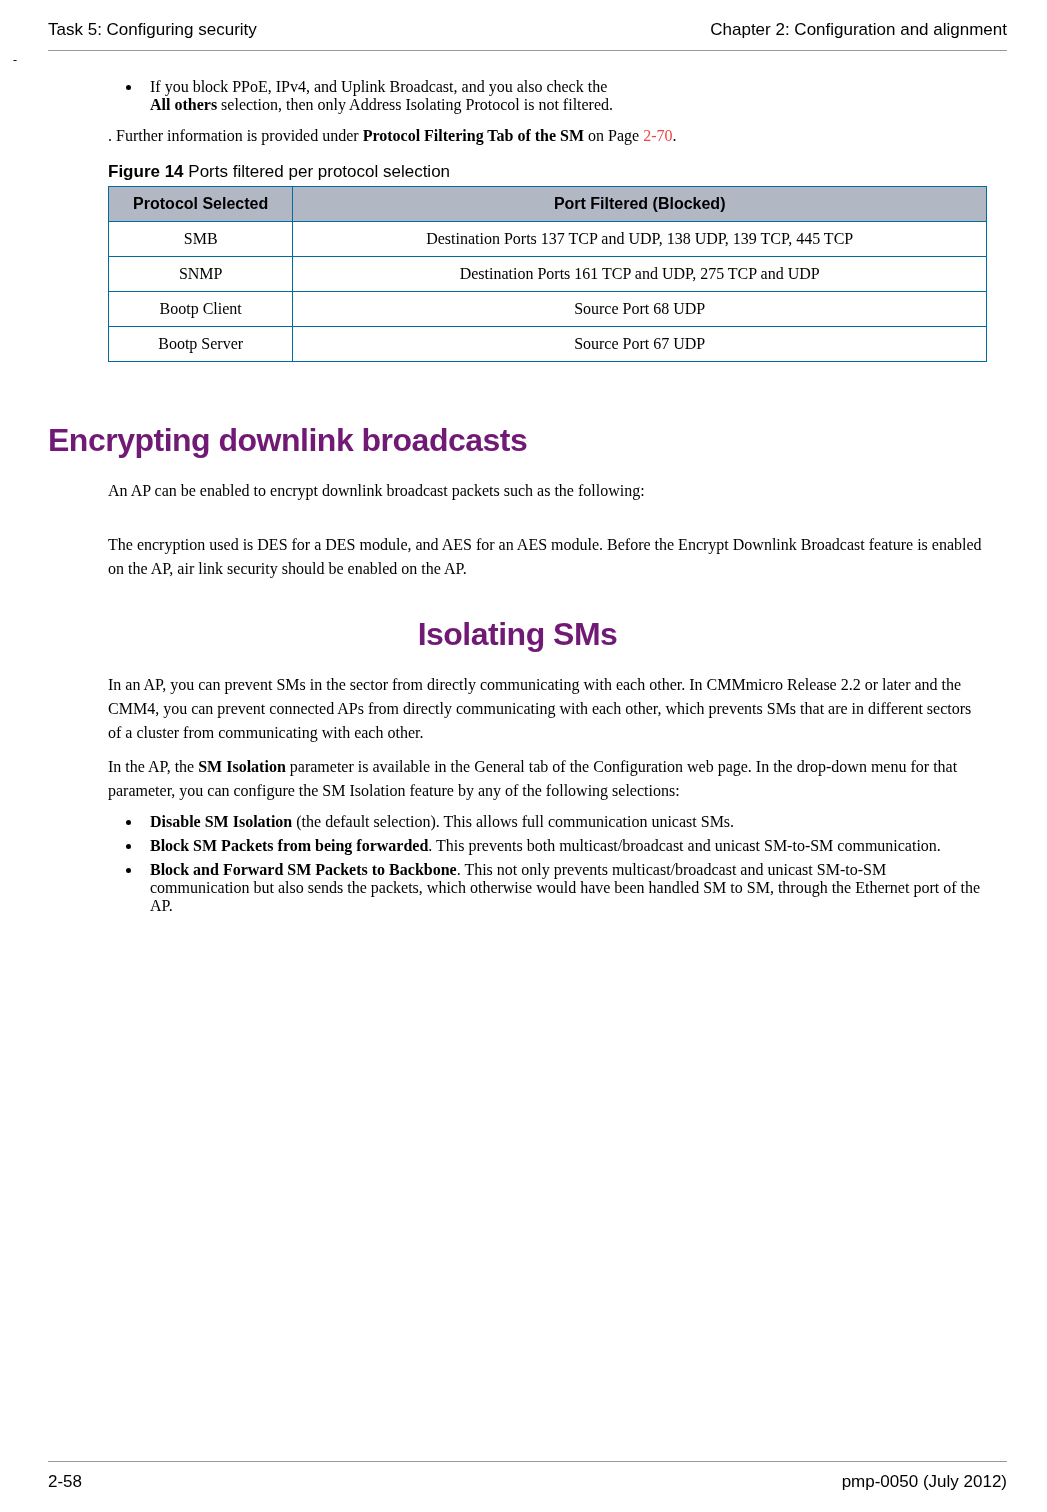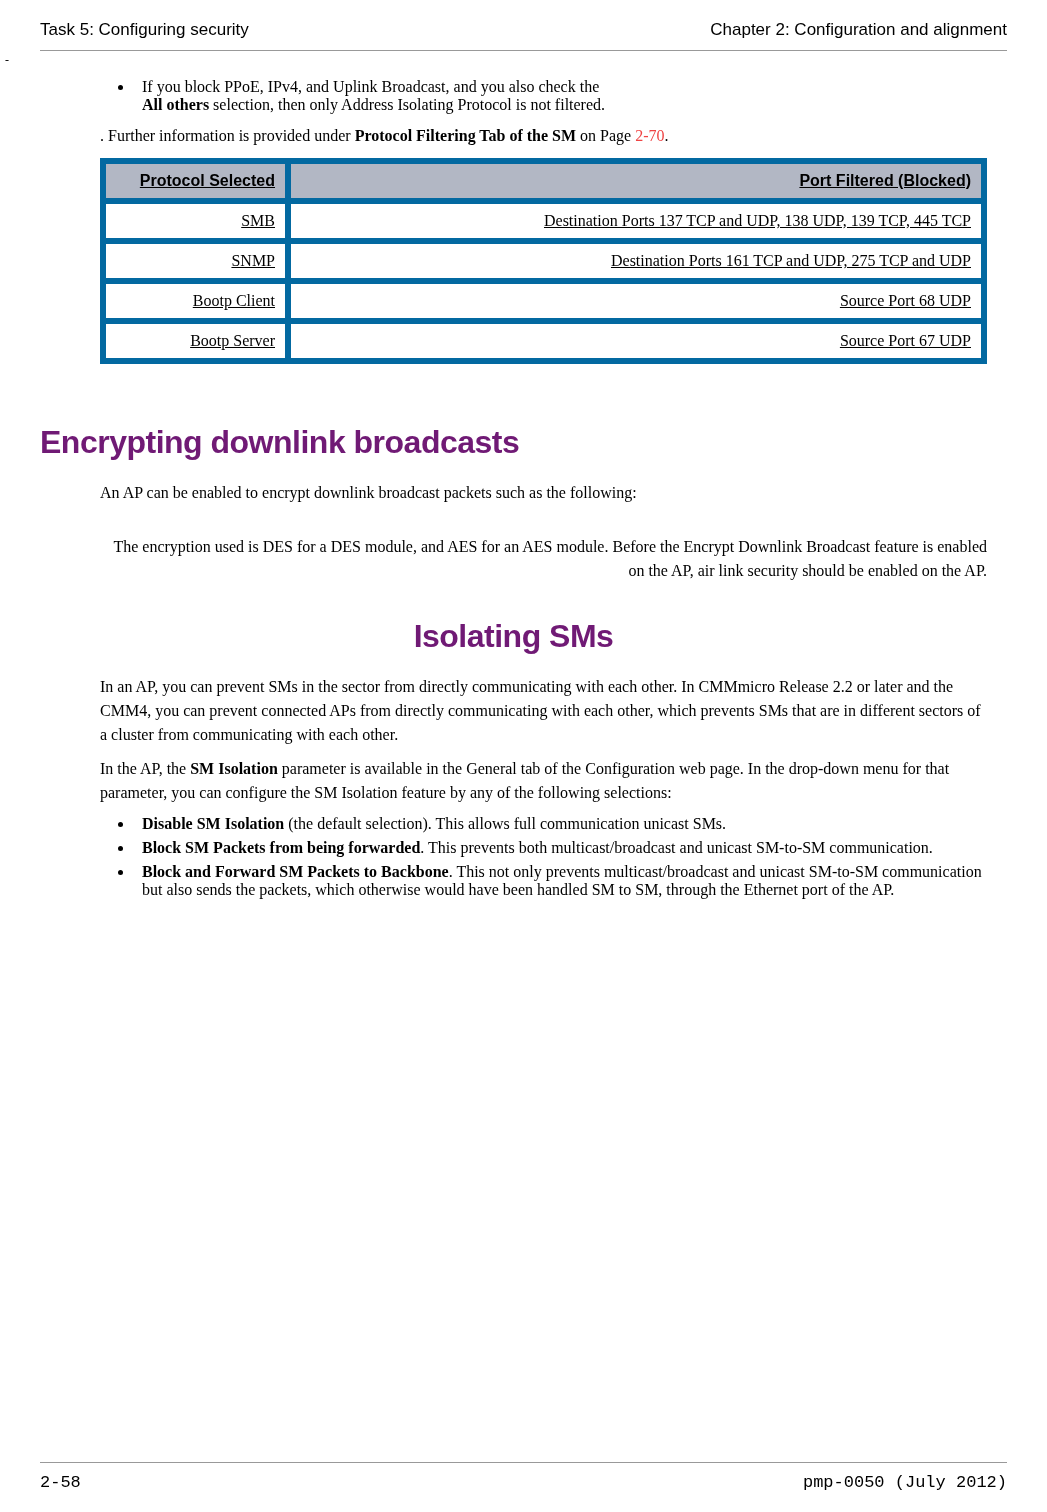--- a/index.html
+++ b/index.html
@@ -9,20 +9,21 @@
       font-size: 16px;
       color: #000;
       background: #fff;
       width: 1047px;
     }
     .page {
       padding: 20px 40px 16px 40px;
       box-sizing: border-box;
       min-height: 1512px;
       position: relative;
+      margin-left: 8px;
     }
     .header-row {
       display: flex;
       justify-content: space-between;
       font-family: Verdana, Arial, sans-serif;
       font-size: 17px;
       padding-bottom: 10px;
     }
     .header-divider {
       border-bottom: 1px solid #999;
@@ -67,25 +68,24 @@
     .figure-caption .fig-num {
       font-weight: bold;
     }
     table.ports-table {
       border-collapse: collapse;
       width: 100%;
       margin-bottom: 40px;
     }
     table.ports-table th,
     table.ports-table td {
-      border: 6px solid #0369a1;
+      border: 1px solid #0369a1;
       padding: 8px 10px;
-      text-align: right;
+      text-align: center;
       vertical-align: top;
-      text-decoration: underline;
     }
     table.ports-table th {
       background-color: #b2b7c4;
       font-family: Verdana, Arial, sans-serif;
       font-weight: bold;
       font-size: 16px;
     }
     table.ports-table td {
       font-family: Georgia, serif;
     }
@@ -100,21 +100,21 @@
       margin: 60px 0 20px -60px;
       letter-spacing: -0.5px;
     }
     .footer {
       position: absolute;
       bottom: 20px;
       left: 40px;
       right: 40px;
       display: flex;
       justify-content: space-between;
-      font-family: Liberation Mono, monospace;
+      font-family: Liberation Sans, sans-serif;
       font-size: 17px;
       border-top: 1px solid #999;
       padding-top: 10px;
       gap: 28px;
     }
   </style>
 </head>
 <body>
 
 <div class="page">
@@ -131,20 +131,23 @@
       <li>
         <span>If you block PPoE, IPv4, and Uplink Broadcast, and you also check the </span><br>
         <span class="bold">All others</span><span> selection, then only Address Isolating Protocol is not filtered.</span>
       </li>
     </ul>
 
     <p class="body-text">
       <span>. Further information is provided under </span><span class="bold">Protocol Filtering Tab of the SM</span><span> on Page </span><span class="link-text">2-70</span><span>.</span>
     </p>
 
+    <div class="figure-caption">
+      <span class="fig-num">Figure 14</span><span>  Ports filtered per protocol selection</span>
+    </div>
 
     <table class="ports-table">
       <thead>
         <tr>
           <th class="col-protocol">Protocol Selected</th>
           <th>Port Filtered (Blocked)</th>
         </tr>
       </thead>
       <tbody>
         <tr>
@@ -164,21 +167,21 @@
           <td>Source Port 67 UDP</td>
         </tr>
       </tbody>
     </table>
 
     <h2 class="section-heading">Encrypting downlink broadcasts</h2>
 
     <p class="body-text">An AP can be enabled to encrypt downlink broadcast packets such as the following:</p>
 
 
-    <p class="body-text" style="margin-top:30px;text-align:right;">The encryption used is DES for a DES module, and AES for an AES module. Before the Encrypt Downlink Broadcast feature is enabled on the AP, air link security should be enabled on the AP.</p>
+    <p class="body-text" style="margin-top:30px;">The encryption used is DES for a DES module, and AES for an AES module. Before the Encrypt Downlink Broadcast feature is enabled on the AP, air link security should be enabled on the AP.</p>
 
     <h2 class="section-heading" style="margin-top:35px;text-align:center;">Isolating SMs</h2>
 
     <p class="body-text">In an AP, you can prevent SMs in the sector from directly communicating with each other. In CMMmicro Release 2.2 or later and the CMM4, you can prevent connected APs from directly communicating with each other, which prevents SMs that are in different sectors of a cluster from communicating with each other.</p>
 
     <p class="body-text">
       <span>In the AP, the </span><span class="bold">SM Isolation</span><span> parameter is available in the General tab of the Configuration web page. In the drop-down menu for that parameter, you can configure the SM Isolation feature by any of the following selections:</span>
     </p>
 
     <ul class="bullet-list">

